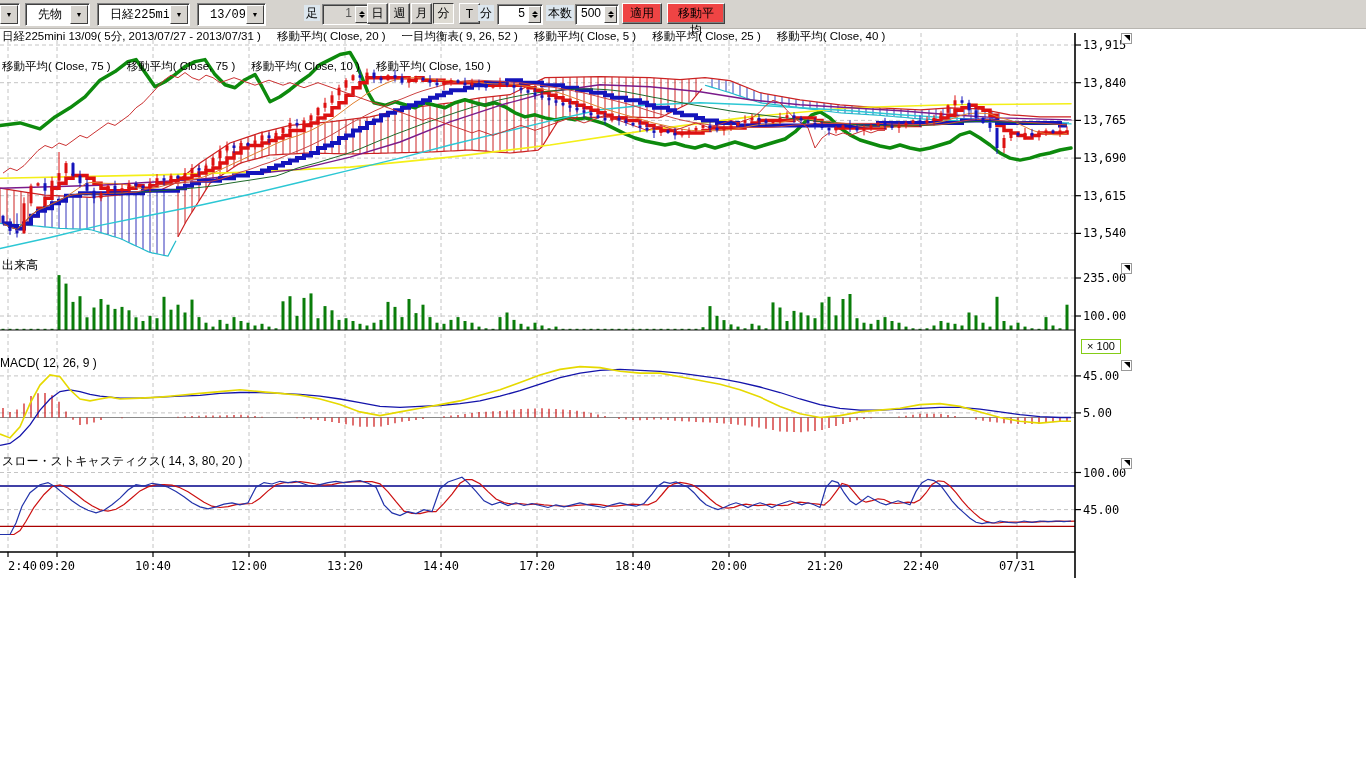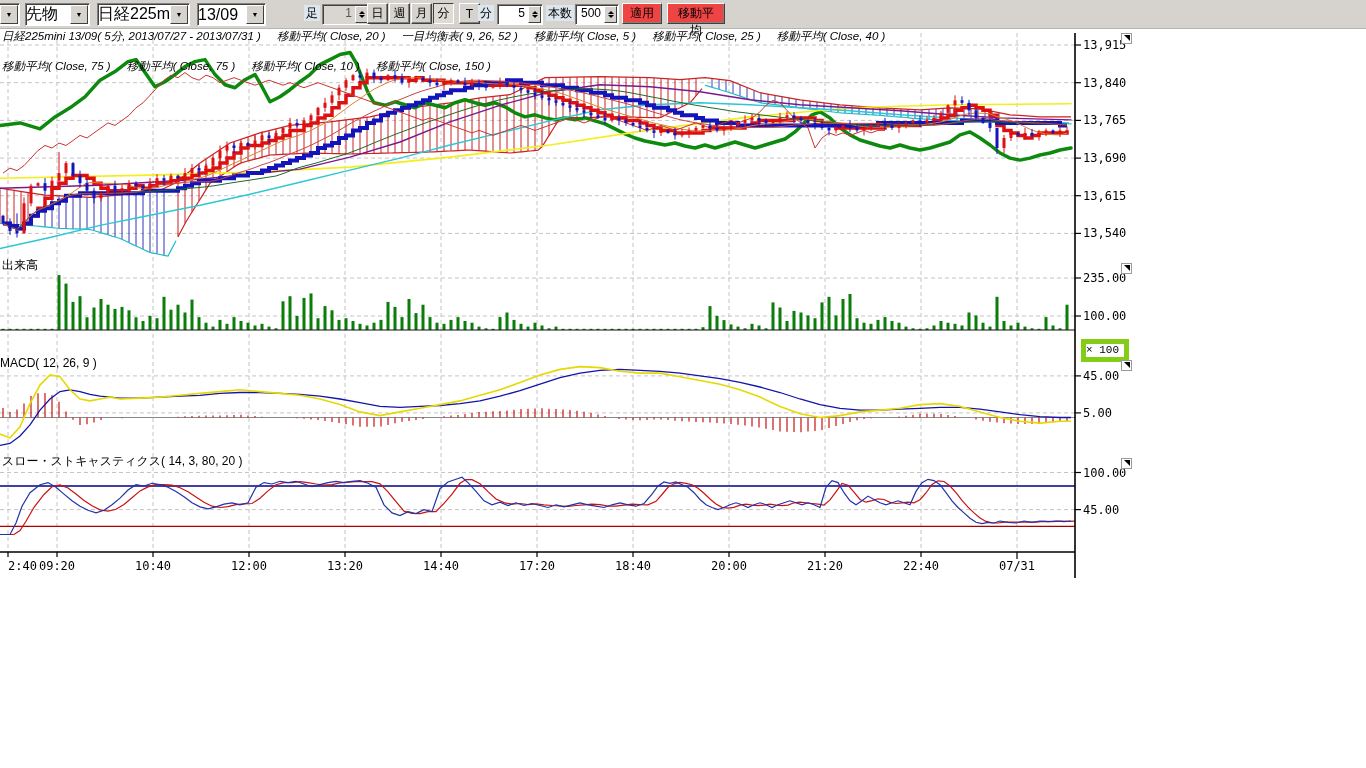--- a/index.html
+++ b/index.html
@@ -5,21 +5,21 @@
   html,body{margin:0;padding:0;background:#fff;width:1366px;height:768px;overflow:hidden;
     font-family:"Liberation Sans","DejaVu Sans",sans-serif;}
   #app{position:relative;width:1366px;height:768px;background:#fff;}
   
   #toolbar{position:absolute;left:0;top:0;width:1366px;height:28px;background:#d6d3ce;
     border-bottom:1px solid #b8b5b0;}
   .combo{position:absolute;top:3px;height:21px;background:#fff;
     border-top:1px solid #808080;border-left:1px solid #808080;
     border-right:1px solid #fff;border-bottom:1px solid #fff;
     box-shadow:inset 1px 1px 0 #404040;display:flex;align-items:center;}
-  .combo-value{flex:1;font-size:16px;padding-left:0;white-space:nowrap;overflow:hidden;color:#000;}
+  .combo-value{flex:1;font-size:12px;padding-left:12px;white-space:nowrap;overflow:hidden;color:#000;font-family:Liberation Mono, monospace;}
   .combo-arrow{width:16px;height:17px;margin:1px;background:#d6d3ce;
     border-top:1px solid #fff;border-left:1px solid #fff;
     border-right:1px solid #404040;border-bottom:1px solid #404040;
     font-size:7px;display:flex;align-items:center;justify-content:center;color:#000;}
   .tlabel{position:absolute;top:5px;height:16px;background:#dce6ee;font-size:12px;color:#000;
     padding:0 2px;line-height:16px;}
   .spinfield{position:absolute;top:4px;height:19px;background:#fff;
     border-top:1px solid #808080;border-left:1px solid #808080;
     border-right:1px solid #fff;border-bottom:1px solid #fff;
     box-shadow:inset 1px 1px 0 #404040;display:flex;align-items:stretch;}
@@ -42,25 +42,25 @@
   .pbtn.pressed{background:#dedbd3;
     border-top:1px solid #404040;border-left:1px solid #404040;
     border-right:1px solid #fff;border-bottom:1px solid #fff;box-shadow:none;}
   .tbtn{position:absolute;top:3px;height:21px;background:#ef4444;font-size:12px;
     font-family:inherit;color:#000;
     border-top:1px solid #fff;border-left:1px solid #fff;
     border-right:1px solid #404040;border-bottom:1px solid #404040;
     box-shadow:inset -1px -1px 0 #808080;}
   
   .hdrline{position:absolute;left:2px;font-size:11.5px;color:#000;white-space:nowrap;}
-  .hdrline span{margin-right:16px;font-style:italic;}
+  .hdrline span{margin-right:16px;}
   .panel-label{position:absolute;font-size:12px;color:#000000;white-space:nowrap;}
-  #mult-box{position:absolute;left:1081px;top:339px;width:38px;height:13px;border:5px solid #84cc16;
-    background:#fff;font-family:Liberation Mono, monospace;font-size:11px;line-height:13px;
-    color:#000;}
+  #mult-box{position:absolute;left:1081px;top:339px;width:38px;height:13px;border:1px solid #84cc16;
+    background:#fff;font-family:Liberation Sans, sans-serif;font-size:11px;line-height:13px;
+    text-align:center;color:#000;}
   .scroll-arrow{position:absolute;left:1121px;width:11px;height:11px;background:#fff;
     border:1px solid #9a9a9a;box-sizing:border-box;}
   .scroll-arrow:after{content:"";position:absolute;right:1px;top:1px;width:0;height:0;
     border-top:6px solid #000;border-left:6px solid transparent;}
   #chart-svg{position:absolute;left:0;top:0;}
 </style>
 </head>
 <body>
 
 <div id="app">

